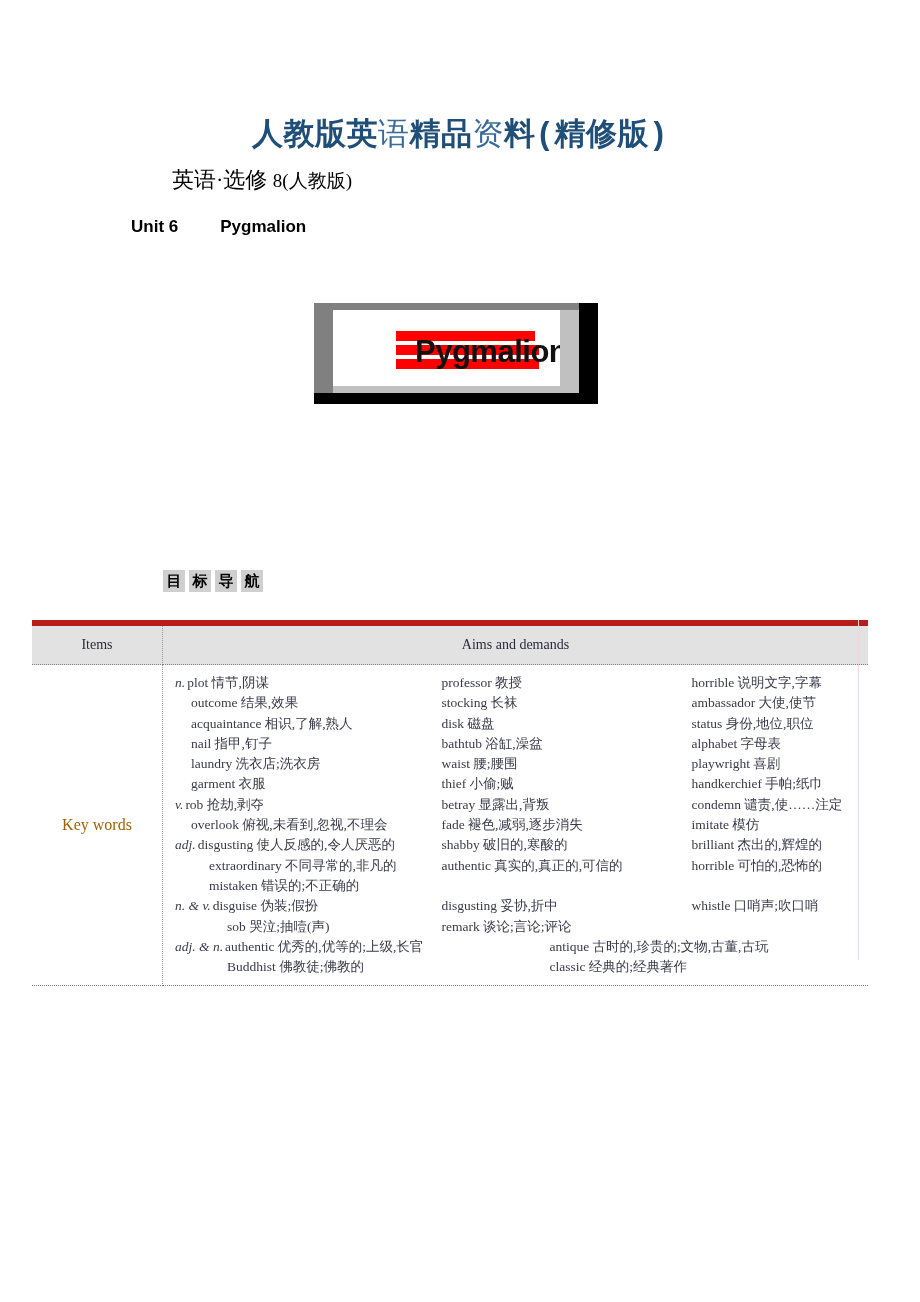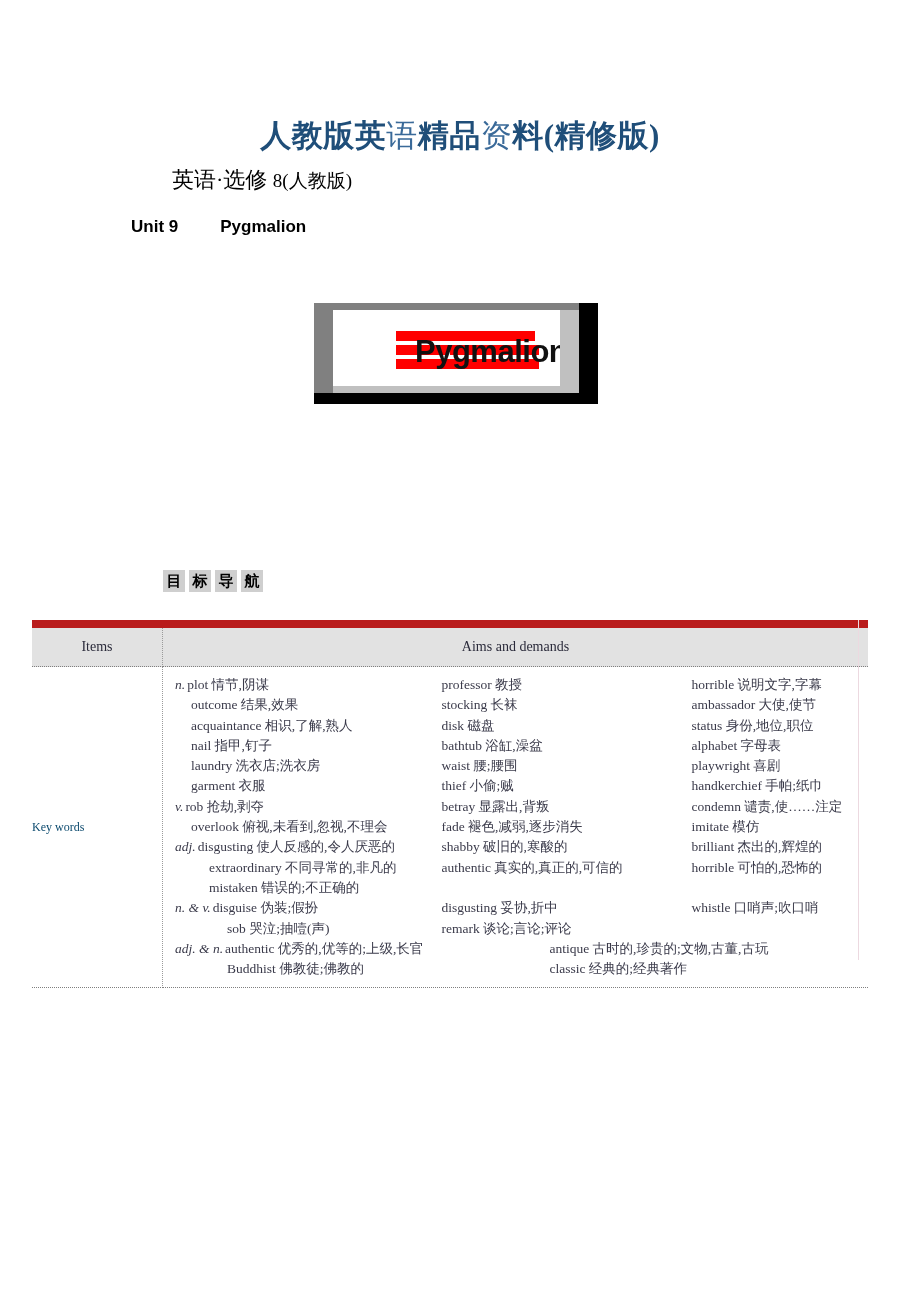--- a/index.html
+++ b/index.html
@@ -16,21 +16,21 @@
     overflow: hidden;
   }
 
   
   .banner {
     position: absolute;
     top: 116px;
     left: 0;
     width: 920px;
     text-align: center;
-    font-family: Liberation Serif, serif;
+    font-family: Liberation Mono, monospace;
     font-size: 31px;
     line-height: 40px;
     letter-spacing: 0.5px;
     color: #1f4e79;
     white-space: nowrap;
   }
   .banner .hv { font-weight: bold; }
   .banner .lt { font-weight: normal; color: #3a6a99; }
 
   
@@ -136,21 +136,21 @@
   .goal-table {
     position: absolute;
     top: 620px;
     left: 32px;
     width: 836px;
     border-collapse: collapse;
     table-layout: fixed;
   }
   .goal-table thead th {
     background: #e2e2e2;
-    border-top: 8px solid #b91c1c;
+    border-top: 6px solid #b91c1c;
     border-bottom: 1px dotted #7f7f7f;
     font-family: "Liberation Serif", "DejaVu Serif", serif;
     font-size: 14px;
     font-weight: normal;
     color: #2a2a3a;
     height: 36px;
     vertical-align: middle;
   }
   .goal-table thead th.col-items {
     width: 128px;
@@ -160,23 +160,24 @@
   .goal-table thead th.col-aims {
     text-align: center;
   }
   .goal-table tbody td {
     border-bottom: 1px dotted #7f7f7f;
     vertical-align: middle;
     padding: 0;
   }
   .goal-table tbody td.cell-items {
     width: 128px;
+    text-align: center;
     border-right: 1px dotted #9a9a9a;
-    font-size: 12px;
-    color: #0c4a6e;
+    font-size: 16px;
+    color: #a16207;
   }
   .goal-table tbody td.cell-aims {
     padding: 8px 0 8px 0;
   }
 
   .edge-line {
     position: absolute;
     top: 620px;
     left: 858px;
     width: 1px;
@@ -216,21 +217,21 @@
 
 <div class="banner">
   <span class="hv">人教版英</span><span class="lt">语</span><span class="hv">精品</span><span class="lt">资</span><span class="hv">料(精修版)</span>
 </div>
 
 <div class="subtitle">
   <span>英语·选修 </span><span class="small">8(人教版)</span>
 </div>
 
 <div class="unit-heading">
-  <span class="unit-no">Unit 9</span><span>Pygmalion</span>
+  <span class="unit-no">Unit 6</span><span>Pygmalion</span>
 </div>
 
 <div class="figure">
   <div class="frame-gray"></div>
   <div class="frame-inner"></div>
   <div class="canvas">
     <div class="red-bar rb1"></div>
     <div class="red-bar rb2"></div>
     <div class="red-bar rb3"></div>
     <div class="red-bar rb4"></div>

